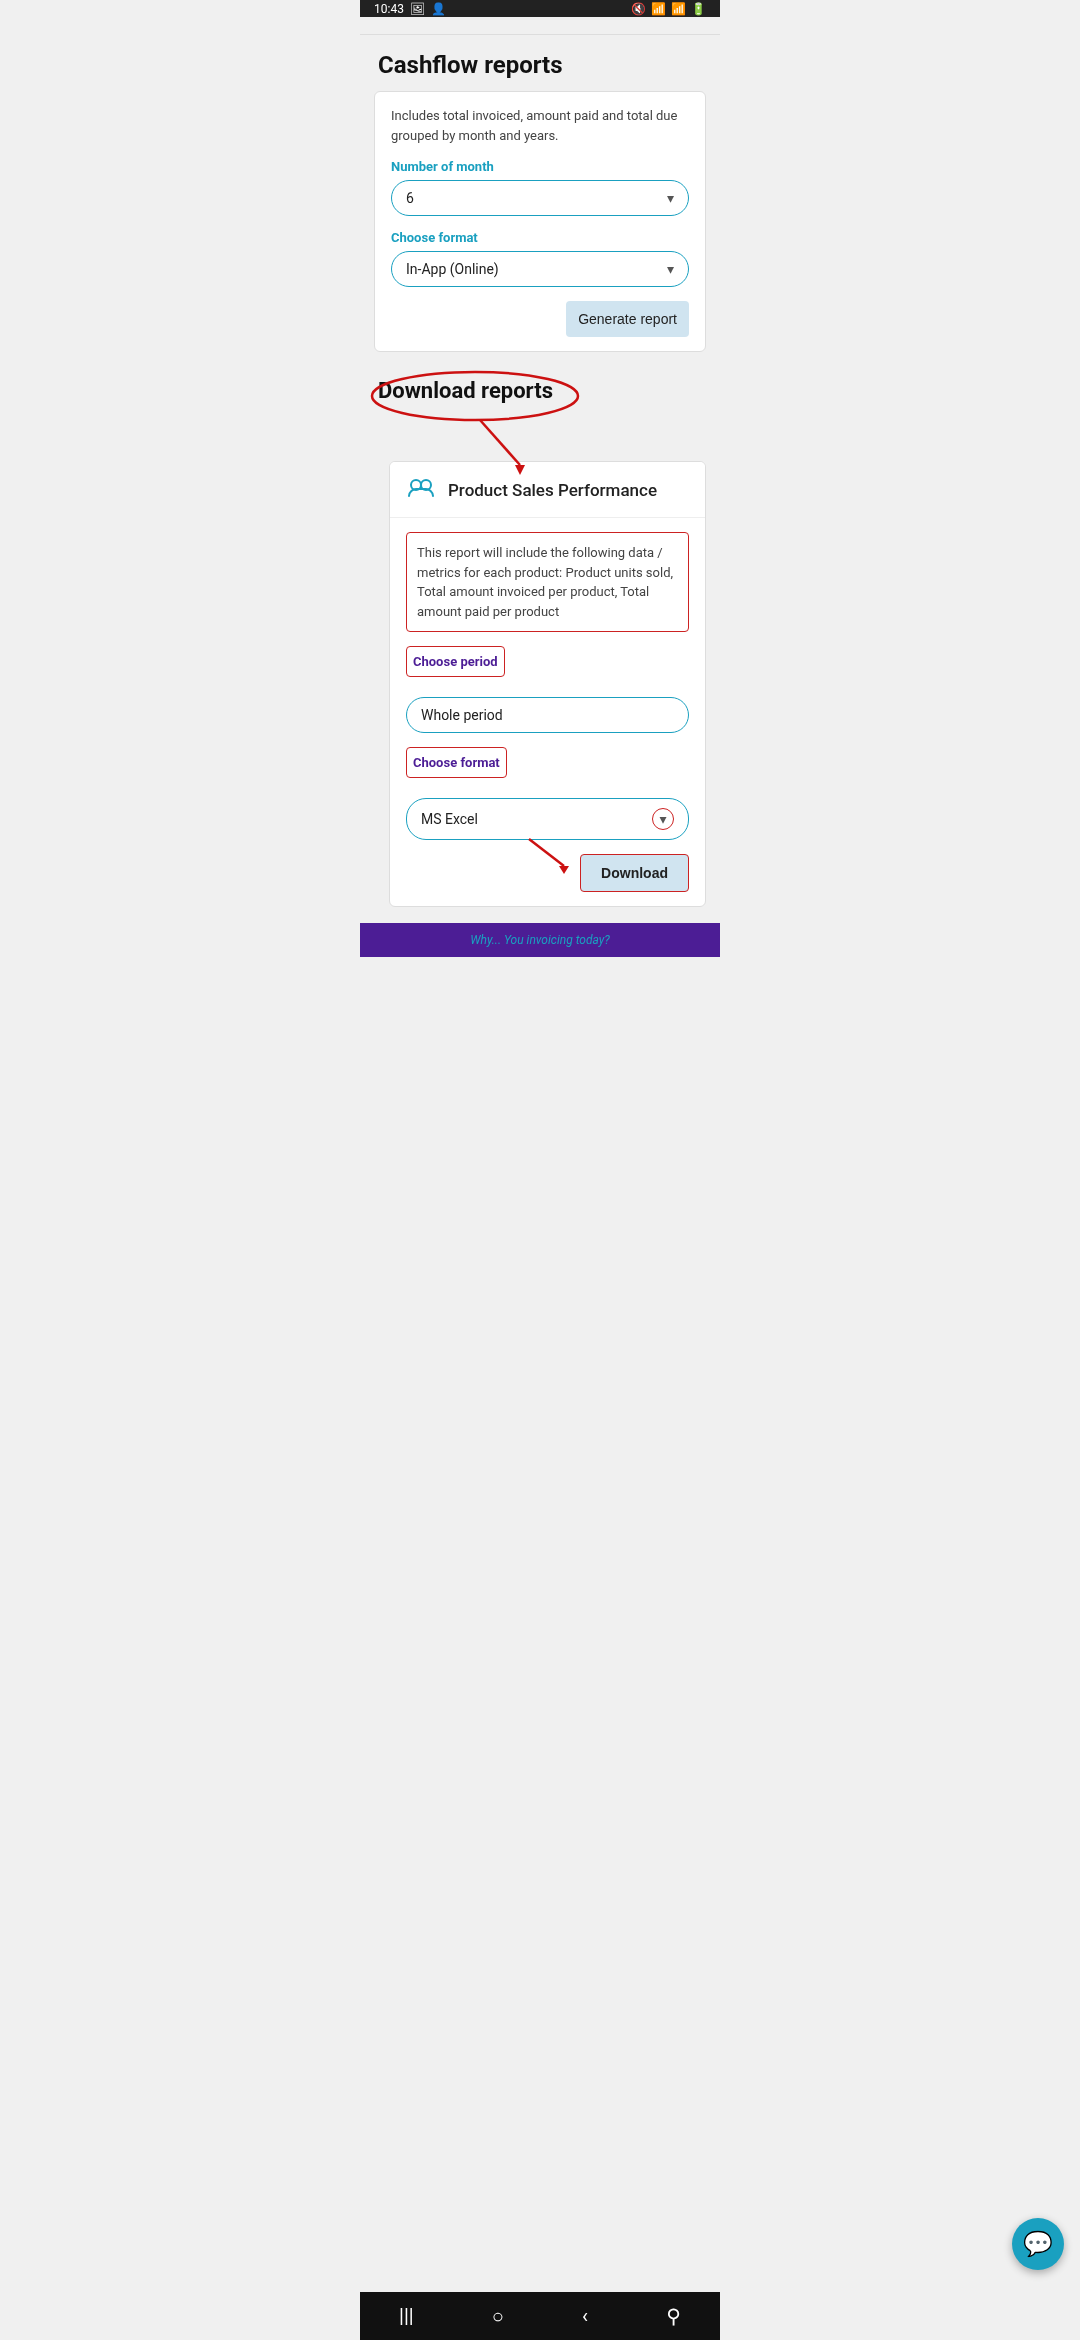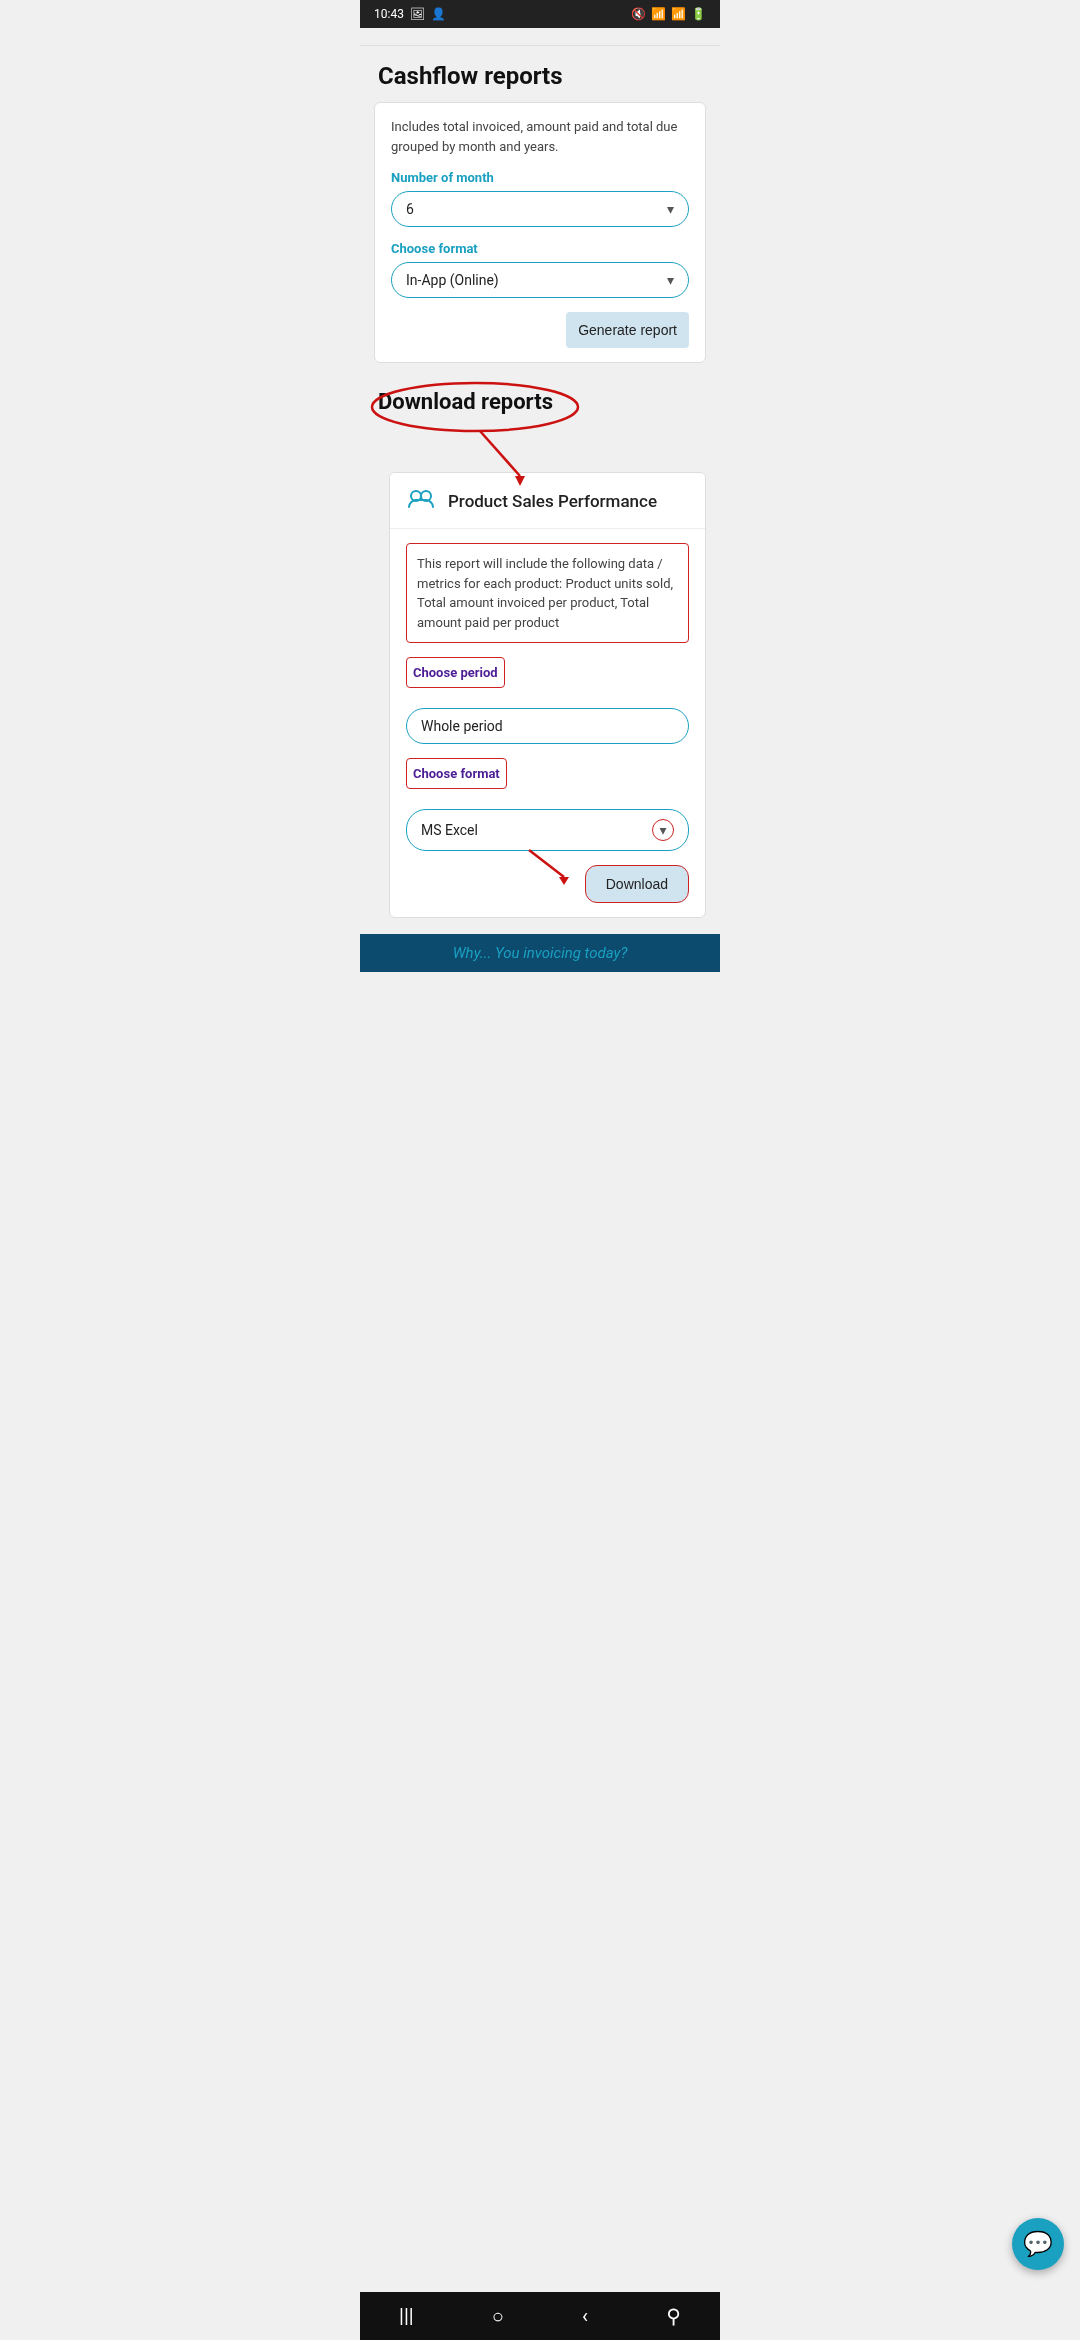--- a/index.html
+++ b/index.html
@@ -16,21 +16,21 @@
     }
 
     .status-bar {
       background: #222;
       color: #fff;
       display: flex;
       justify-content: space-between;
       align-items: center;
       padding: 6px 14px;
       font-size: 12px;
-      height: 28px;
+      height: 17px;
     }
 
     .status-left { display: flex; align-items: center; gap: 6px; }
     .status-right { display: flex; align-items: center; gap: 5px; }
 
     .top-bar {
       background: #f0f0f0;
       height: 18px;
       border-bottom: 1px solid #ddd;
     }
@@ -149,24 +149,25 @@
       color: #222;
       cursor: pointer;
     }
 
     .btn-download {
       display: block;
       margin-left: auto;
       padding: 10px 20px;
       background: #d0e4f0;
       border: 1.5px solid #cc2222;
-      border-radius: 12px;
+      border-radius: 4px;
       font-size: 14px;
       color: #222;
       cursor: pointer;
+      font-weight: bold;
     }
 
     .section-title-wrapper {
       position: relative;
       padding: 10px 18px 8px;
     }
 
     .section-title {
       font-size: 22px;
       font-weight: bold;
@@ -208,24 +209,24 @@
       align-items: center;
       justify-content: space-around;
     }
 
     .nav-icon {
       color: #fff;
       font-size: 20px;
     }
 
     .bottom-teaser {
-      background: #0c4a6e;
+      background: #4c1d95;
       text-align: center;
       padding: 10px 18px;
-      font-size: 15px;
+      font-size: 12px;
       color: #1aa0c0;
       font-style: italic;
     }
   </style>
 </head>
 <body>
 
 <div class="status-bar">
   <div class="status-left">
     <span>10:43</span>

